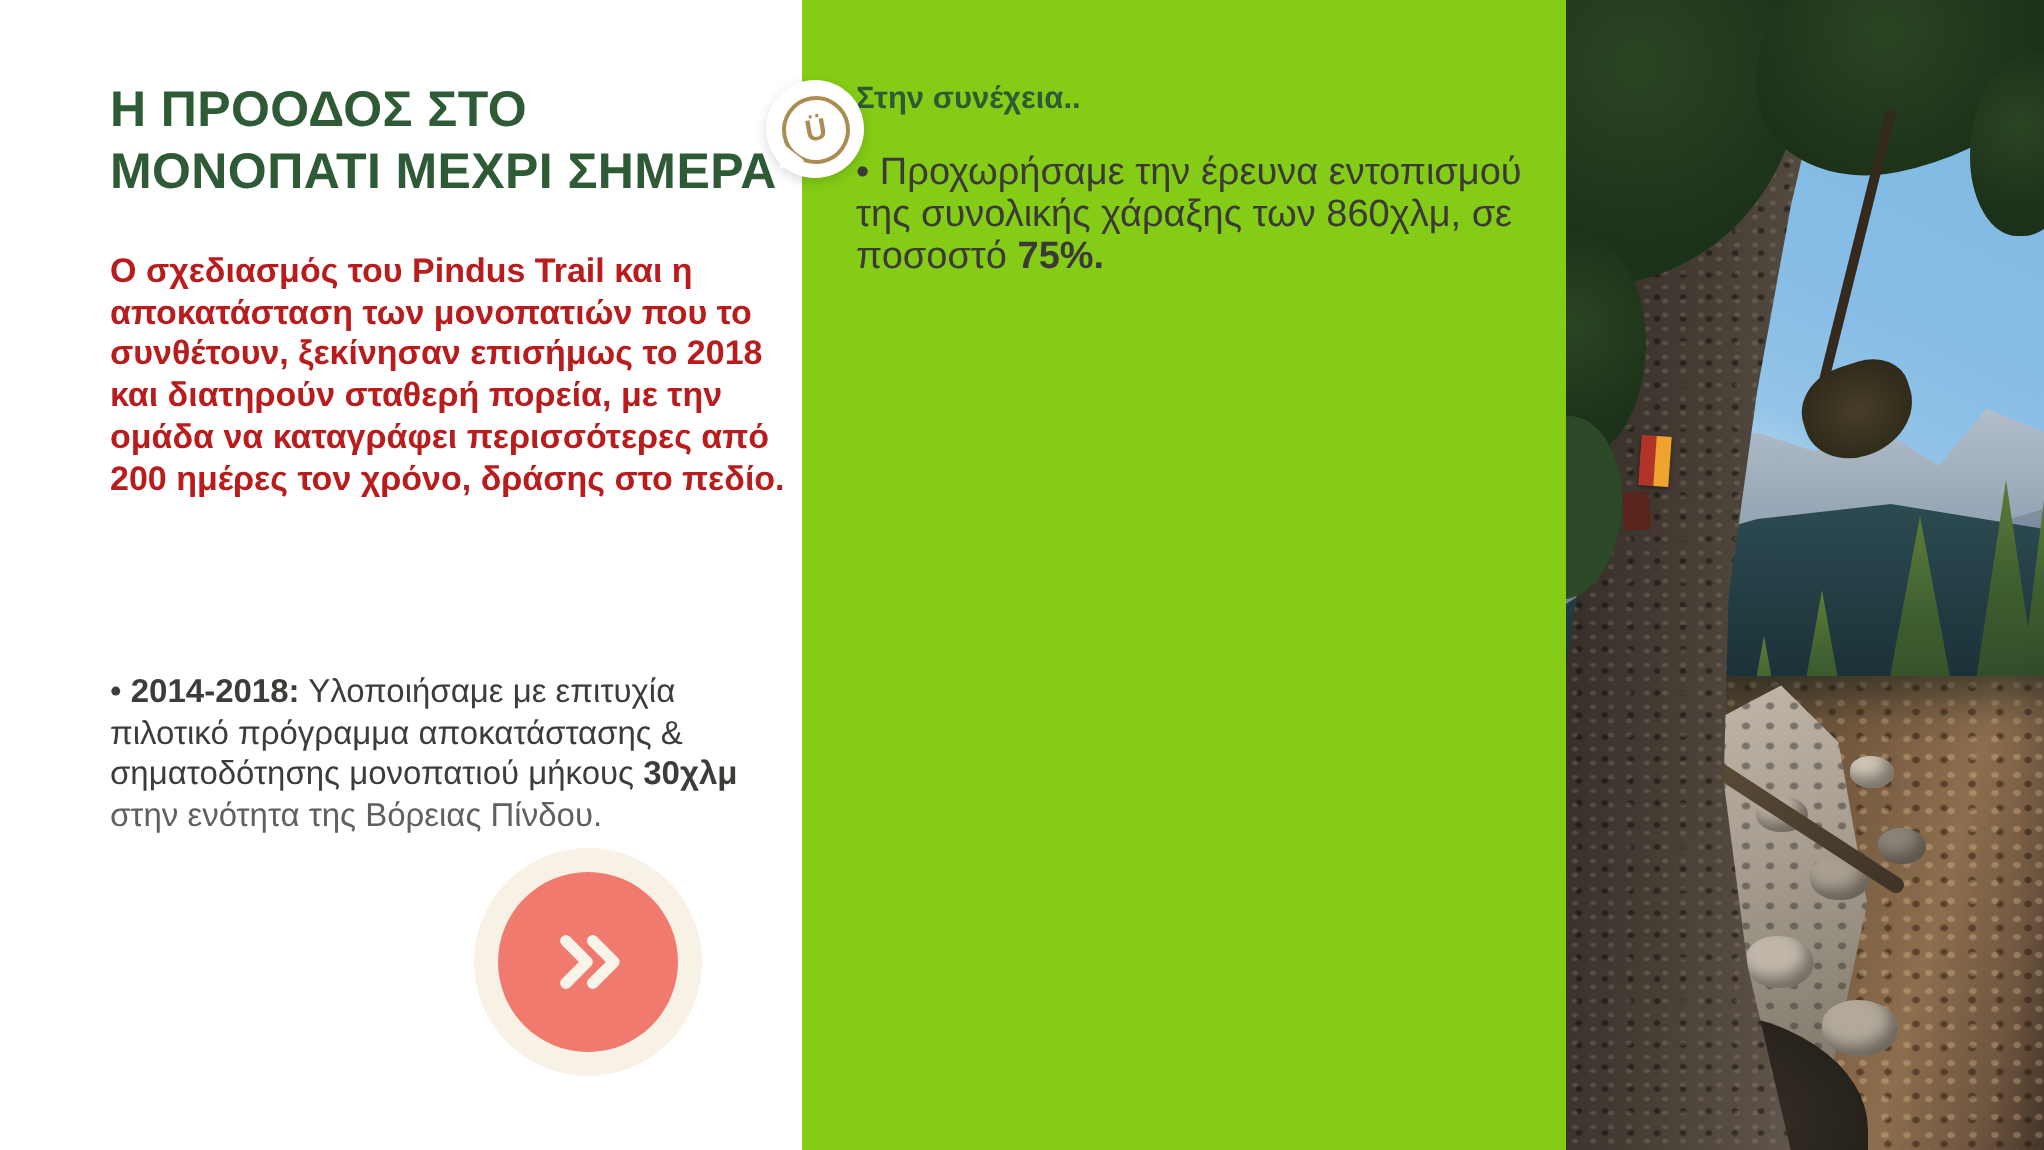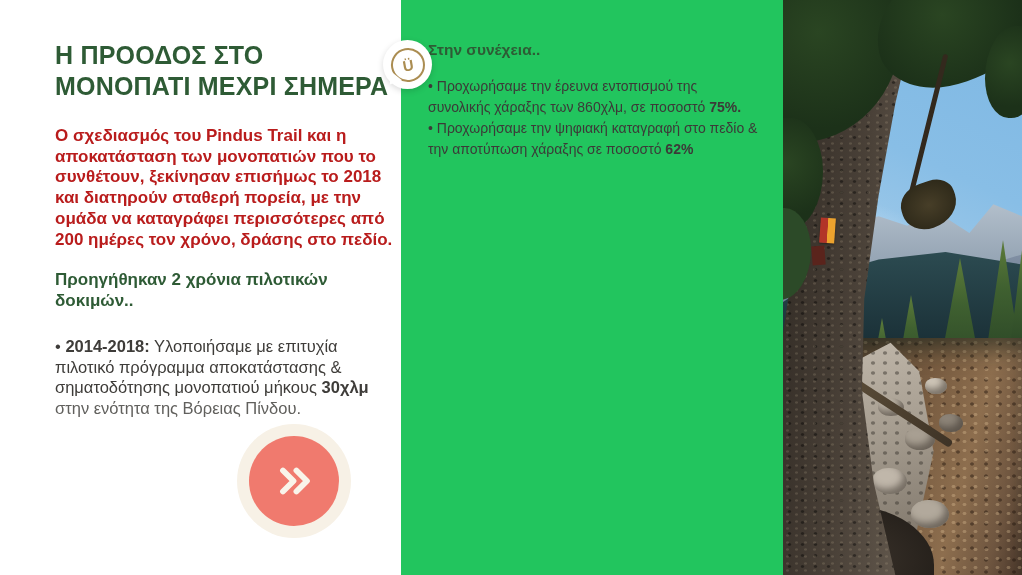--- a/index.html
+++ b/index.html
@@ -21,25 +21,25 @@
 
   
   .next-btn{position:absolute;left:237px;top:424px;width:114px;height:114px;border:none;
             border-radius:50%;background:#f7f1e6;cursor:pointer;padding:0;
             display:flex;align-items:center;justify-content:center;}
   .next-inner{width:90px;height:90px;border-radius:50%;background:#f07a6e;
               display:flex;align-items:center;justify-content:center;}
   .next-inner svg{display:block;}
 
   
-  .mid-panel{position:absolute;left:401px;top:0;width:382px;height:575px;background:#22c55e;}
+  .mid-panel{position:absolute;left:401px;top:0;width:382px;height:575px;background:#84cc16;}
   .mid-heading{position:absolute;left:27px;top:40px;width:330px;margin:0;
                font-size:15.5px;line-height:20px;font-weight:700;color:#2e5b35;}
   .bullets{position:absolute;left:27px;top:76px;width:333px;
-           font-size:14px;line-height:21px;color:#3c3a38;}
+           font-size:19px;line-height:21px;color:#3c3a38;}
   .bullets p{margin:0;}
 
   
   .logo-badge{position:absolute;left:383px;top:40px;width:49px;height:49px;background:#fff;
               border-radius:50%;box-shadow:0 2px 6px rgba(0,0,0,.15);
               display:flex;align-items:center;justify-content:center;z-index:20;}
   .logo-badge::after{content:"";position:absolute;left:1px;bottom:-3px;width:0;height:0;
               border:7px solid transparent;border-top:11px solid #fff;transform:rotate(38deg);}
   .logo-ring{width:30px;height:30px;border:2px solid #ab8d52;border-radius:50%;
              color:#ab8d52;font-weight:700;font-size:15px;line-height:1;
@@ -114,38 +114,36 @@
   .marker-old{left:29px;top:246px;width:13px;height:19px;background:#5a241c;transform:rotate(-4deg);}
 </style>
 </head>
 <body>
 
 <div class="slide">
 
   <section class="left-panel">
     <h1 class="page-title">Η ΠΡΟΟΔΟΣ ΣΤΟ ΜΟΝΟΠΑΤΙ ΜΕΧΡΙ ΣΗΜΕΡΑ</h1>
     <p class="intro">Ο σχεδιασμός του Pindus Trail και η αποκατάσταση των μονοπατιών που το συνθέτουν, ξεκίνησαν επισήμως το 2018 και διατηρούν σταθερή πορεία, με την ομάδα να καταγράφει περισσότερες από 200 ημέρες τον χρόνο, δράσης στο πεδίο.</p>
-    <h2 class="subheading">Προηγήθηκαν 2 χρόνια πιλοτικών δοκιμών..</h2>
     <p class="pilot-bullet"><span>• </span><span class="b">2014-2018:</span><span> Υλοποιήσαμε με επιτυχία πιλοτικό πρόγραμμα αποκατάστασης &amp; σηματοδότησης μονοπατιού μήκους </span><span class="b">30χλμ</span><span class="m"> στην ενότητα της Βόρειας Πίνδου.</span></p>
 
     <button class="next-btn" aria-label="next">
       <span class="next-inner">
         <svg width="48" height="48" viewBox="0 0 100 100" aria-hidden="true">
           <polyline points="27,28 49,50 27,72" fill="none" stroke="#f9f4ea" stroke-width="12" stroke-linecap="round" stroke-linejoin="round"></polyline>
           <polyline points="55,28 77,50 55,72" fill="none" stroke="#f9f4ea" stroke-width="12" stroke-linecap="round" stroke-linejoin="round"></polyline>
         </svg>
       </span>
     </button>
   </section>
 
   <section class="mid-panel">
     <h3 class="mid-heading">Στην συνέχεια..</h3>
     <div class="bullets">
         <p><span>• Προχωρήσαμε την έρευνα εντοπισμού της συνολικής χάραξης των 860χλμ, σε ποσοστό </span><span class="b">75%.</span></p>
-        <p><span>• Προχωρήσαμε την ψηφιακή καταγραφή στο πεδίο &amp; την αποτύπωση χάραξης σε ποσοστό </span><span class="b">62%</span></p>
       </div>
   </section>
 
   <div class="logo-badge">
     <span class="logo-ring">Ü</span>
   </div>
 
   <figure class="photo" aria-label="Mountain trail beside a fir trunk with a red-yellow trail marker, rocks and blue sky">
     <div class="sky"></div>
     <div class="mountain-far"></div>

